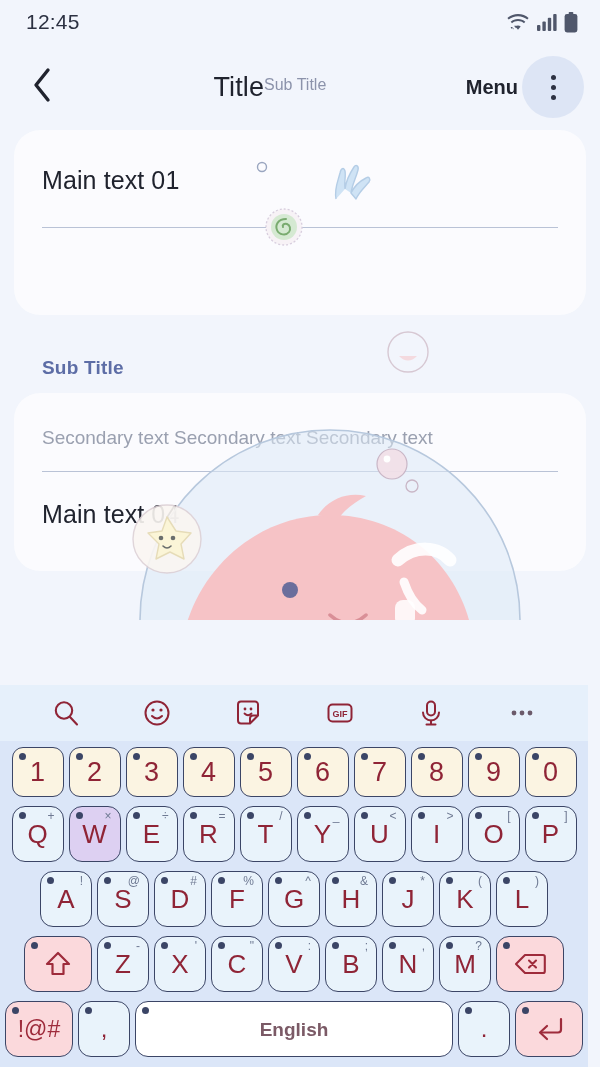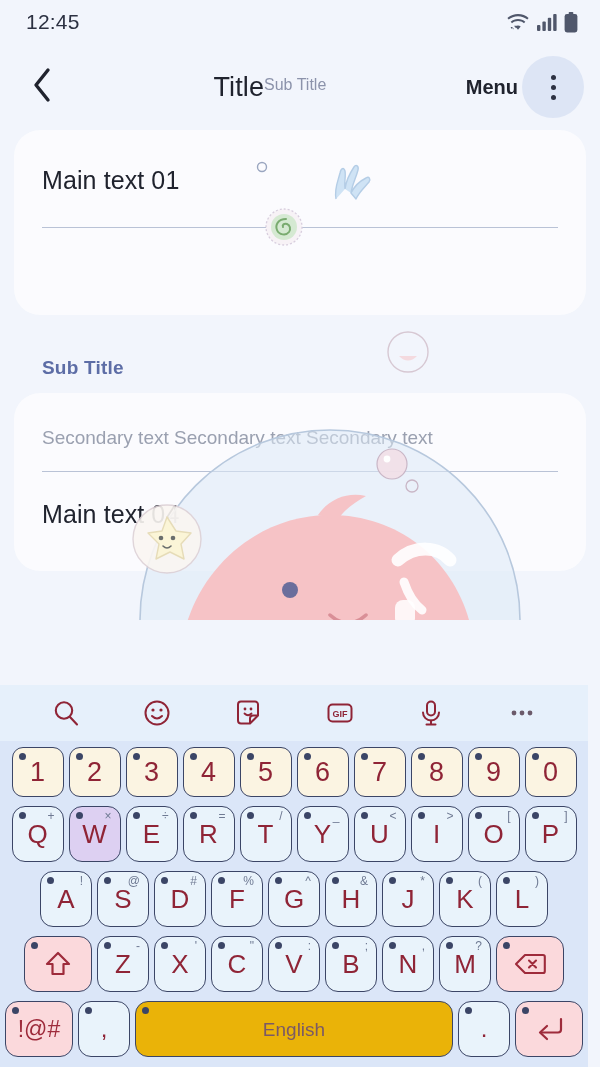--- a/index.html
+++ b/index.html
@@ -216,21 +216,22 @@
   .key.num .cap { font-size: 27px; }
   .key.letter { width: 52px; }
   .key.letter.pressed { background: #ddd0f2; }
   .key.wide { width: 68px; }
   .key.pink { background: #fbd9dc; }
   .key.pink .cap, .key.pink svg { color: #9e2b3b; }
   .key.punct { width: 52px; }
   .key.punct .cap { font-size: 24px; }
   .key.space {
     flex: 1 1 auto;
-    background: #eab308;
+    background: #ffffff;
+    font-weight: bold;
   }
   .key.space .cap {
     font-size: 19px;
     color: #7b5a66;
   }
   .key.sym { width: 68px; }
   .key.sym .cap { font-size: 23px; }
   .key svg { display: block; }
 </style>
 </head>

